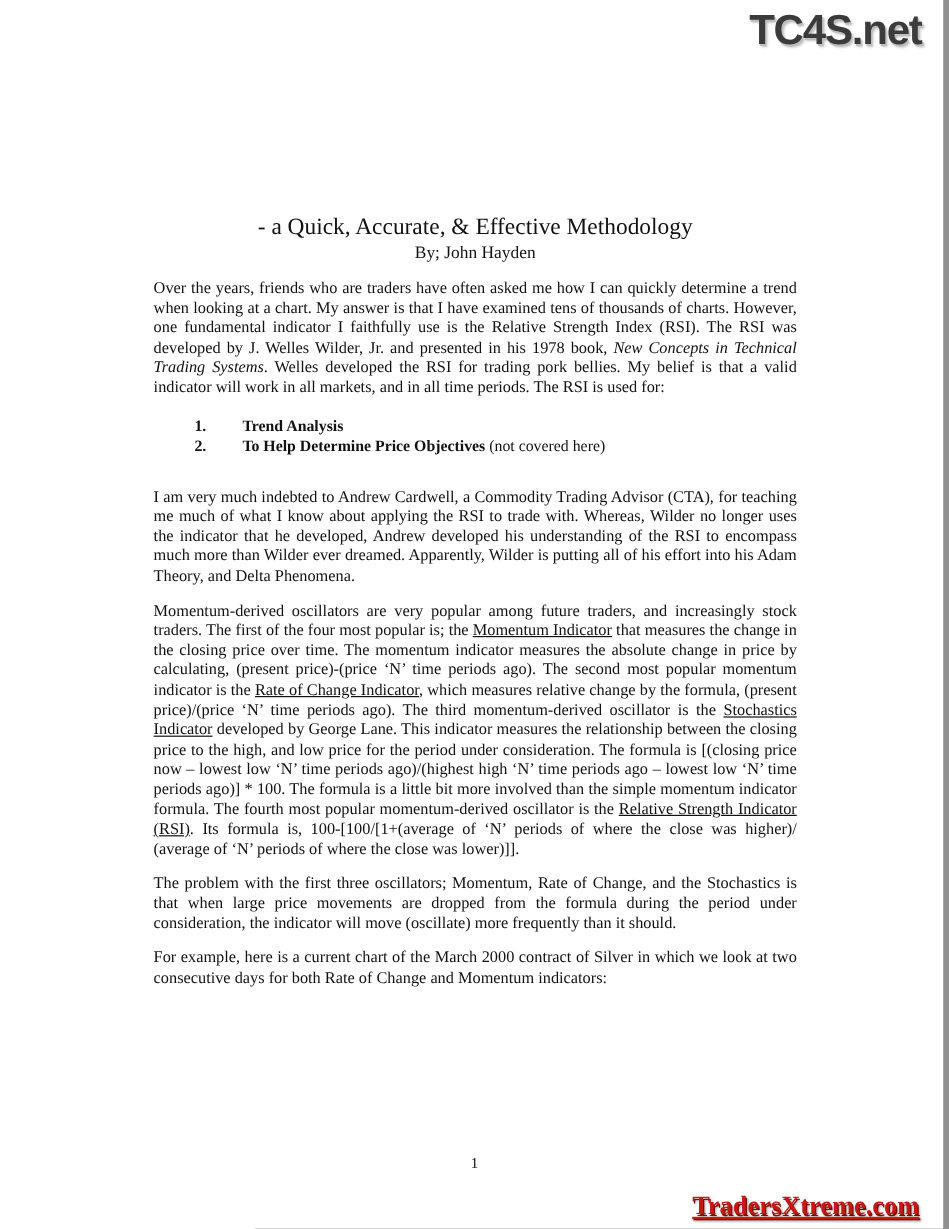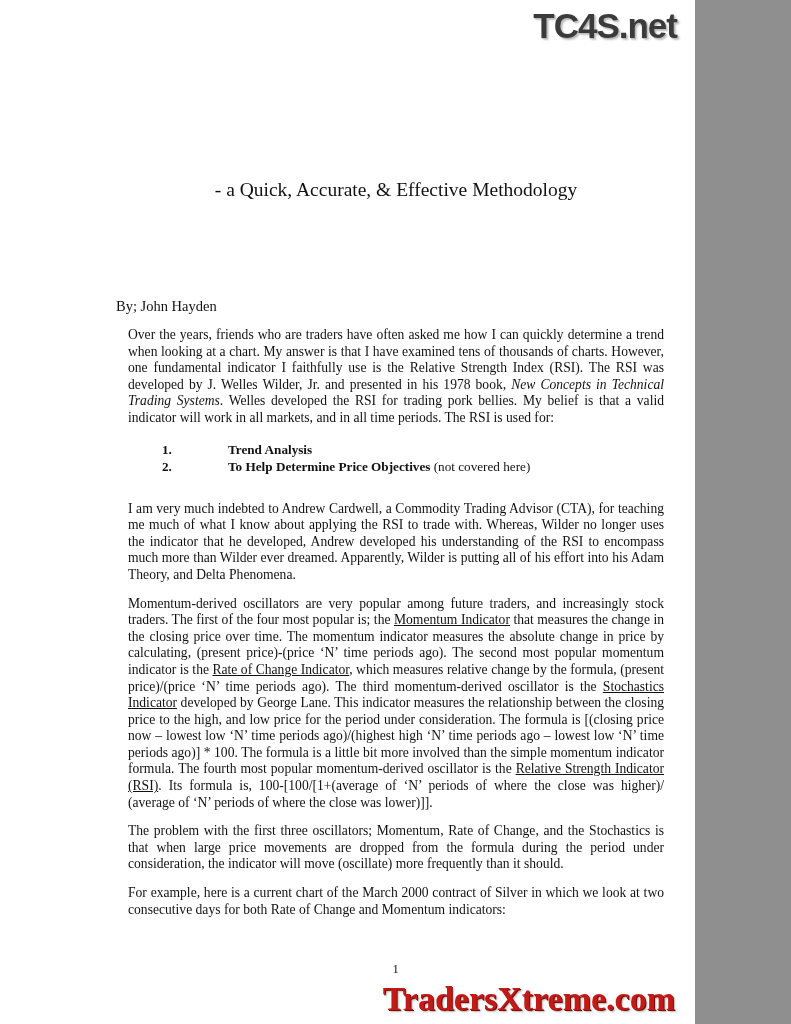--- a/index.html
+++ b/index.html
@@ -2,21 +2,21 @@
 <html><head>
 <meta charset="utf-8">
 <style>
   html, body {
     margin: 0;
     padding: 0;
     background: #8f8f8f;
   }
   .page {
     position: relative;
-    width: 695px;
+    width: 786px;
     height: 1024px;
     background: #ffffff;
     overflow: hidden;
     font-family: "Liberation Serif", serif;
     color: #111111;
     box-sizing: border-box;
   }
   
   .wm-top {
     position: absolute;
@@ -37,40 +37,40 @@
     width: 560px;
   }
   .title {
     text-align: center;
     font-size: 19.5px;
     line-height: 27px;
     margin-top: 176px;
   }
   .title div { white-space: nowrap; }
   .byline {
+    text-align: center;
     font-size: 14.5px;
-    margin-top: 95px;
   }
   p.body {
     font-size: 13.6px;
     line-height: 16.6px;
     text-align: justify;
     margin: 12px;
   }
   .para-first { margin-top: 90px; }
   .para-gap { margin-top: 15px; }
   .list {
     margin-top: 14px;
     margin-left: 46px;
     font-size: 13.2px;
     line-height: 17px;
   }
   .list-row { display: flex; }
   .list-num { width: 40px; font-weight: bold; }
-  .list-txt b { font-weight: bold; margin-left: 26px; }
+  .list-txt b { font-weight: bold; }
   i { font-style: italic; }
   u { text-decoration: underline; }
   
   .wm-mid {
     position: absolute;
     left: 255px;
     top: 494px;
     font-family: "Liberation Sans", sans-serif;
     font-weight: bold;
     font-style: italic;
@@ -99,24 +99,25 @@
     width: 791px;
     text-align: center;
     font-size: 12.5px;
   }
   .wm-bottom {
     position: absolute;
     right: 20px;
     bottom: 6px;
     font-family: "Liberation Serif", serif;
     font-weight: bold;
-    font-size: 34px;
+    font-size: 22px;
     color: #c21b17;
     text-shadow: 1px 1px 0 #7d0b08, 2px 2px 2px rgba(0,0,0,0.3);
     user-select: none;
+    text-decoration: underline;
   }
 </style>
 </head>
 <body>
 
 <div class="page">
 
   <div class="wm-top">TC4S.net</div>
 
   <div class="doc">

